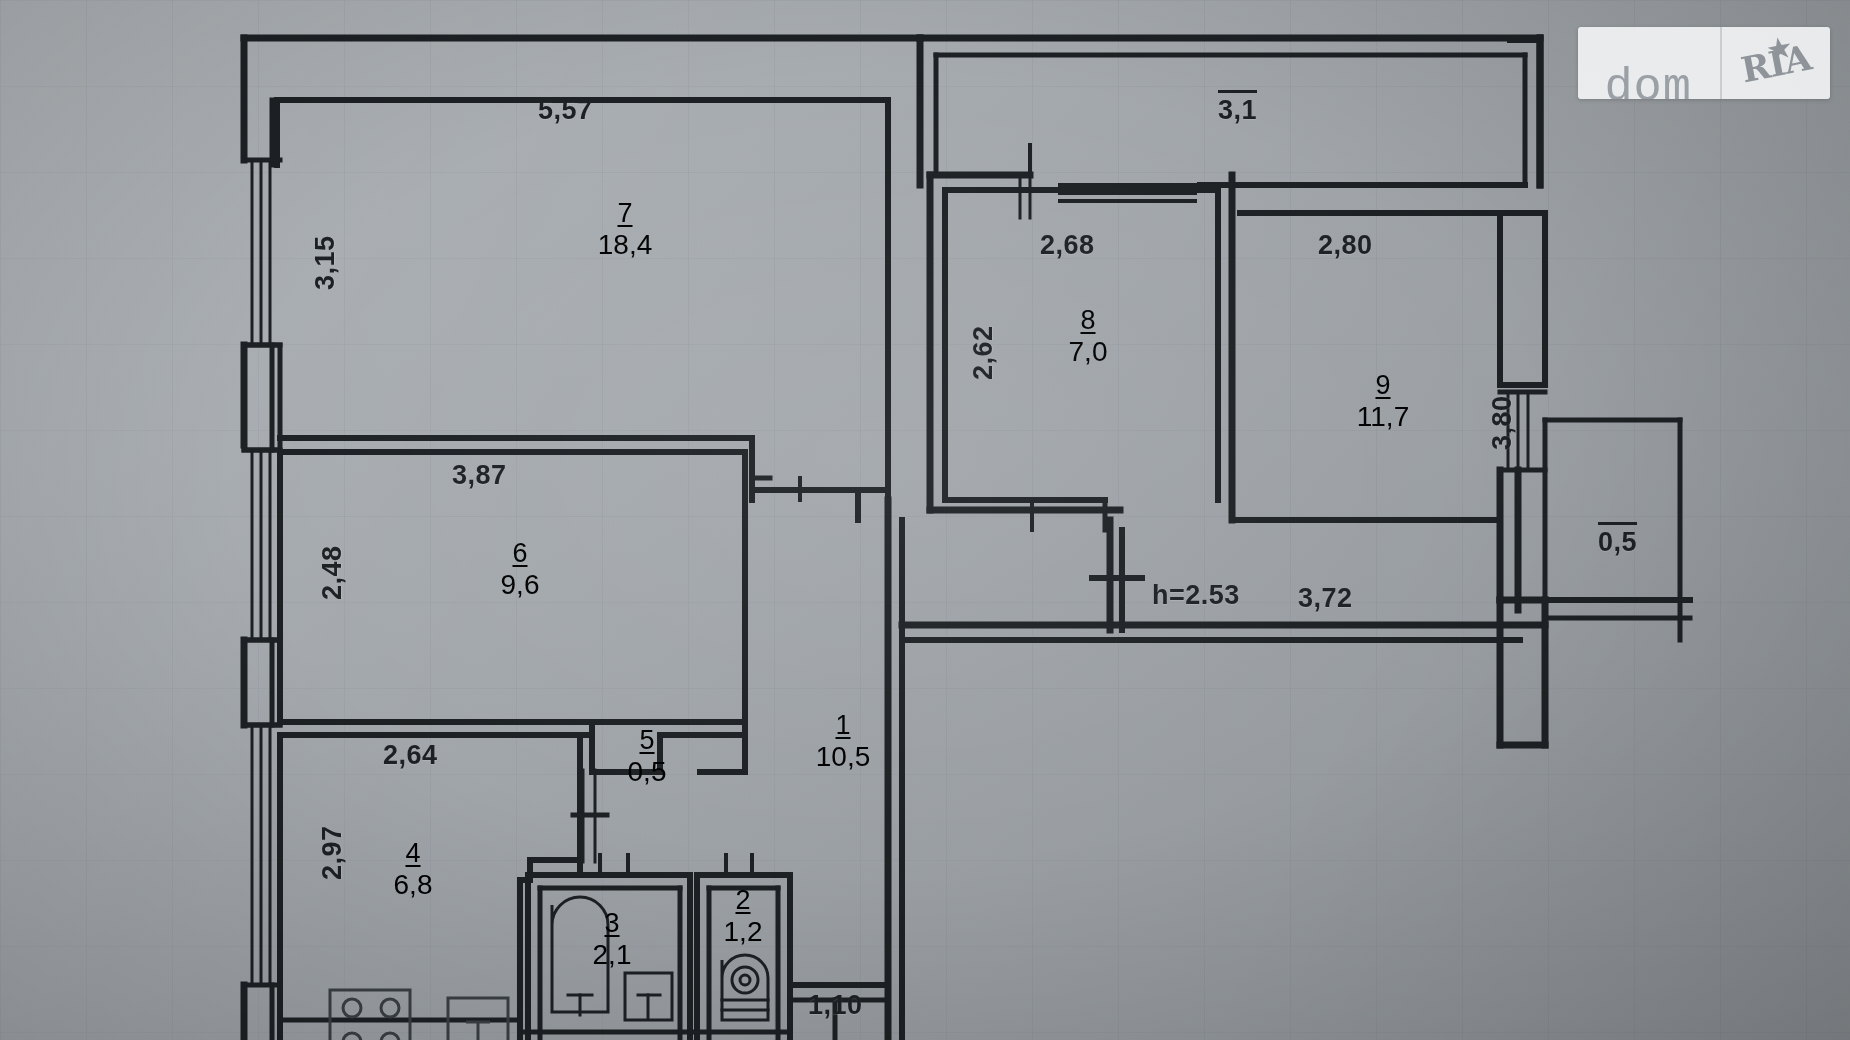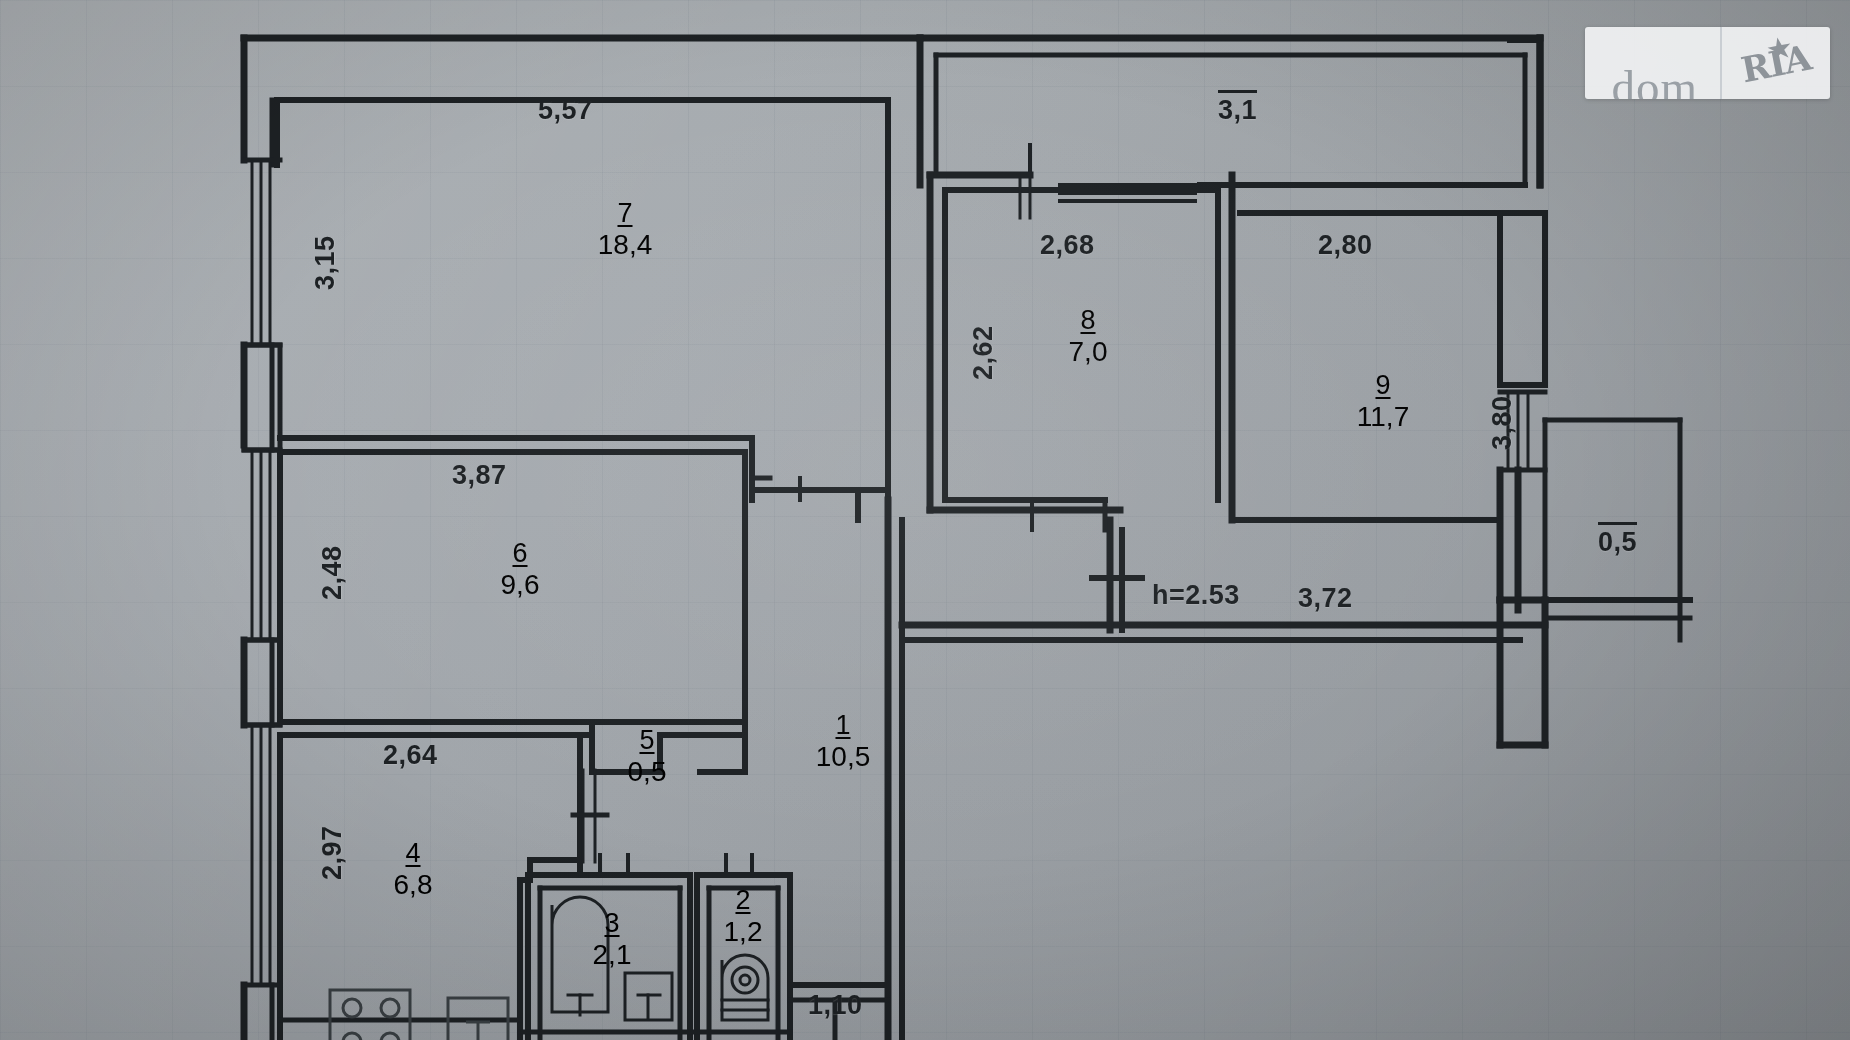--- a/index.html
+++ b/index.html
@@ -75,25 +75,25 @@
     background: rgba(246,247,248,0.88);
     border-radius: 3px;
     box-shadow: 0 1px 4px rgba(0,0,0,0.18);
     overflow: hidden;
     height: 72px;
   }
   #wm-dom {
     display: flex;
     align-items: center;
     justify-content: center;
-    padding: 0 22px 0 26px;
+    padding: 0 28px 0 26px;
     font-size: 47px;
     color: #9aa0a6;
     letter-spacing: 1px;
-    font-family: Liberation Serif, serif;
+    font-family: Liberation Mono, monospace;
     margin-top: 48px;
   }
   #wm-div { width: 2px; background: #c9ced3; }
   #wm-ria {
     position: relative;
     width: 108px;
     display: flex;
     align-items: center;
     justify-content: center;
   }

